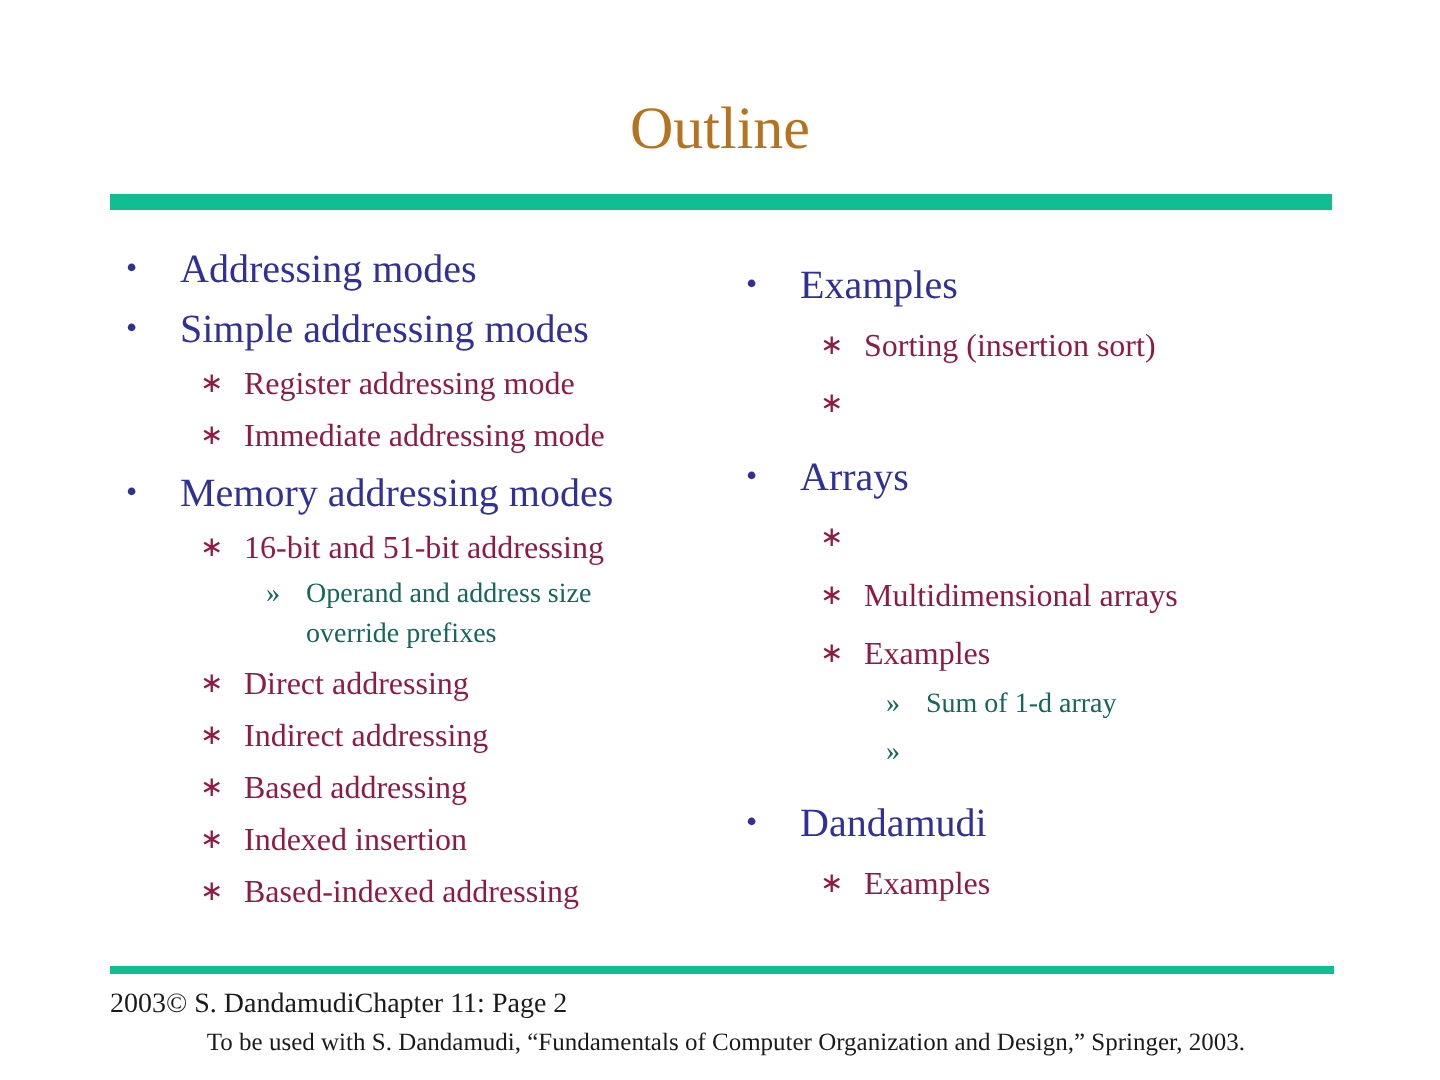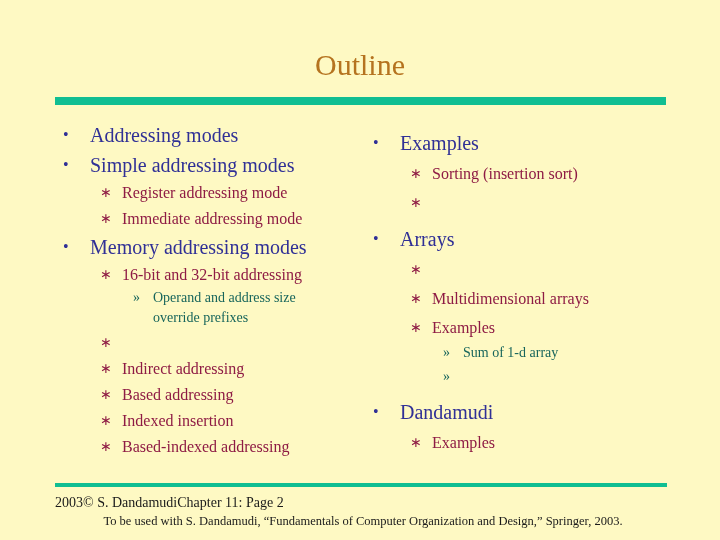--- a/index.html
+++ b/index.html
@@ -1,18 +1,18 @@
 <!DOCTYPE html>
 <html><head>
 <meta charset="utf-8">
 <style>
   html,body { margin:0; padding:0; background:#888; }
   .slide {
     position:relative; width:720px; height:540px;
-    background:#fef9c3; overflow:hidden;
+    background:#ffffff; overflow:hidden;
     font-family:"Liberation Serif", serif;
     --c-title:#B5731F; --c-rule:#10BE92; --c-l1:#303096;
     --c-l2:#8E1B44; --c-l3:#17655B; --c-footer:#1A1A1A;
   }
   .title {
     position:absolute; top:48px; left:0; right:0;
     text-align:center; font-size:30px; color:var(--c-title);
   }
   .rule-top {
     position:absolute; left:55px; top:97px; width:611px; height:8px;
@@ -69,29 +69,30 @@
       <div class="item l2">
         <span class="bullet">∗</span>
         <span class="text">Immediate addressing mode</span>
       </div>
       <div class="item l1">
         <span class="bullet">•</span>
         <span class="text">Memory addressing modes</span>
       </div>
       <div class="item l2">
         <span class="bullet">∗</span>
-        <span class="text">16-bit and 32-bit addressing</span>
+        <span class="text">16-bit and 51-bit addressing</span>
       </div>
       <div class="item l3">
         <span class="bullet">»</span>
         <span class="text">Operand and address size
 override prefixes</span>
       </div>
       <div class="item l2">
         <span class="bullet">∗</span>
+        <span class="text">Direct addressing</span>
       </div>
       <div class="item l2">
         <span class="bullet">∗</span>
         <span class="text">Indirect addressing</span>
       </div>
       <div class="item l2">
         <span class="bullet">∗</span>
         <span class="text">Based addressing</span>
       </div>
       <div class="item l2">

